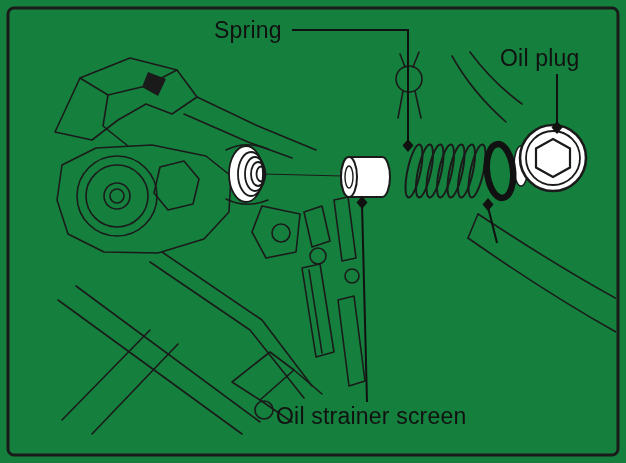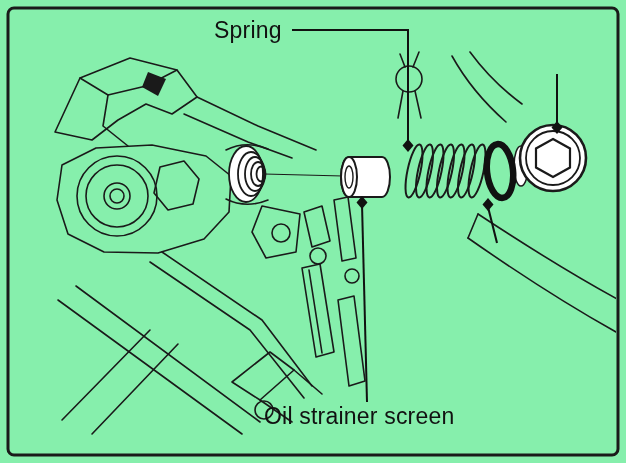--- a/index.html
+++ b/index.html
@@ -5,21 +5,21 @@
   html, body {
     margin: 0;
     padding: 0;
     background: #ffffff;
     font-family: "Liberation Sans", sans-serif;
   }
   .figure {
     position: relative;
     width: 626px;
     height: 463px;
-    background: #86efac;
+    background: #15803d;
     overflow: hidden;
   }
   .figure svg {
     position: absolute;
     inset: 0;
     display: block;
   }
   .label {
     position: absolute;
     font-size: 23px;
@@ -137,14 +137,15 @@
       <polygon points="408,139 413.5,145.5 408,152 402.5,145.5"></polygon>
       <polygon points="557,121 562.5,127.5 557,134 551.5,127.5"></polygon>
       <polygon points="488,198 493.5,204.5 488,211 482.5,204.5"></polygon>
       <polygon points="362,196 367.5,202.5 362,209 356.5,202.5"></polygon>
     </g>
 
     <rect x="8" y="8" width="610" height="447" rx="6" fill="none" stroke="#1a1a1a" stroke-width="3"></rect>
   </svg>
 
   <div class="label" style="left:214px; top:17px;">Spring</div>
-  <div class="label" style="left:264px; top:403px;">Oil strainer screen</div>
+  <div class="label" style="left:500px; top:45px;">Oil plug</div>
+  <div class="label" style="left:276px; top:403px;">Oil strainer screen</div>
 </div>
 
 </body></html>

